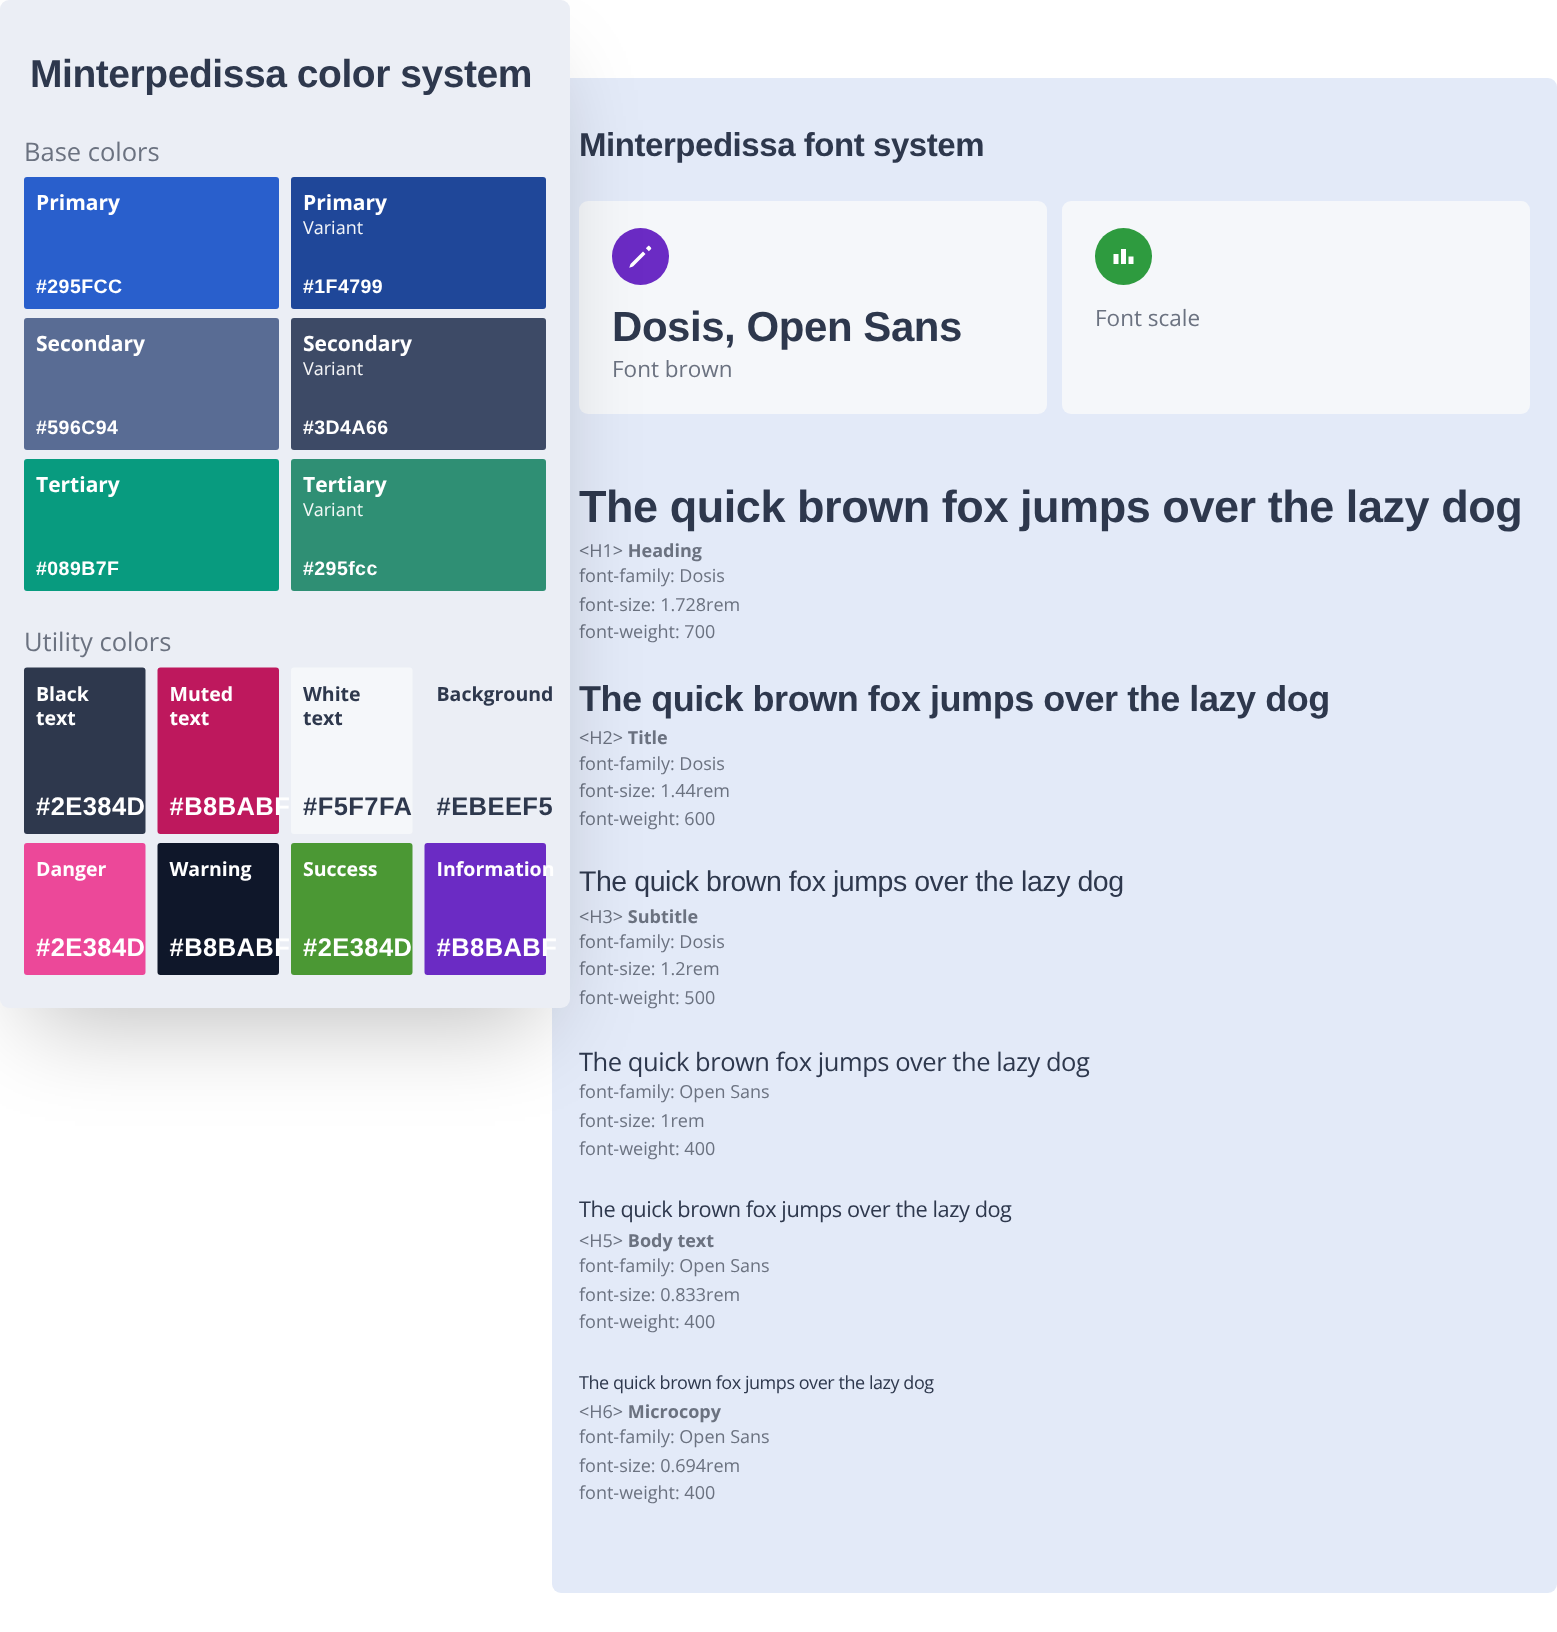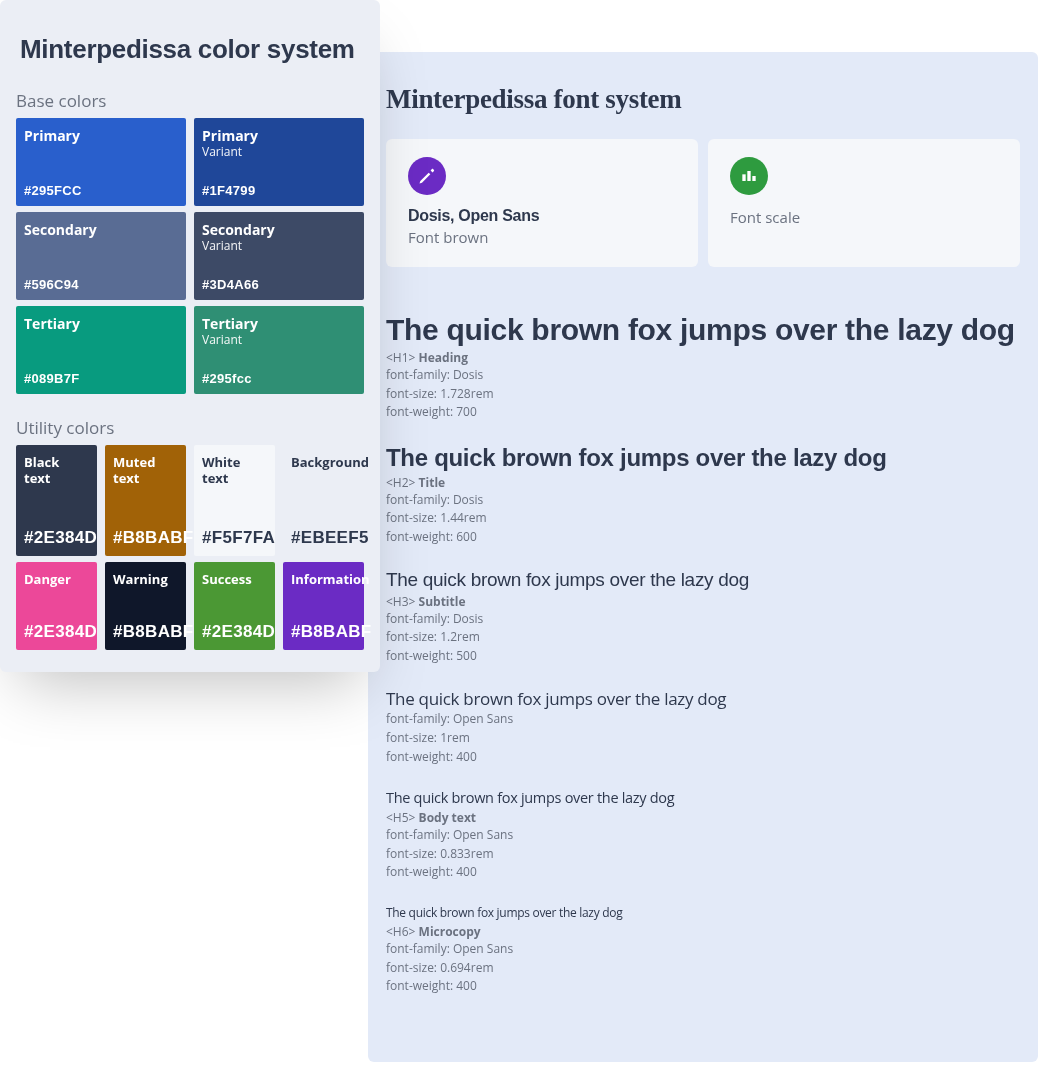--- a/index.html
+++ b/index.html
@@ -81,22 +81,21 @@
     flex: 1;
     background: #E3EAF8;
     border-radius: 6px;
     margin-top: 52px;
     margin-left: -12px;
     padding: 24px 18px 30px 18px;
     min-height: 1010px;
   }
   .font-panel .panel-title {
     margin: 8px 0 24px 0;
-    font-size: 27px;
-    font-family: Liberation Serif, serif;
+    font-size: 22px;
   }
   .card-row {
     display: flex;
     gap: 10px;
     margin-bottom: 46px;
   }
   .card {
     flex: 1;
     background: #F5F7FA;
     border-radius: 6px;
@@ -105,21 +104,21 @@
   .card-icon {
     width: 38px; height: 38px;
     border-radius: 50%;
     display: flex;
     align-items: center;
     justify-content: center;
     margin-bottom: 12px;
   }
   .card-title {
     font-family: "Segoe UI", sans-serif;
-    font-size: 16px;
+    font-size: 28px;
     font-weight: 700;
     color: #2E384D;
     letter-spacing: -0.3px;
   }
   .card-sub {
     font-size: 15px;
     color: #6b7280;
     margin-top: 2px;
   }
   .specimen { margin-bottom: 22px; }
@@ -202,21 +201,21 @@
         </div>
       </div>
 
     <div class="section-label" style="margin-top:22px">Utility colors</div>
     <div id="util-rows">
         <div class="swatch-row util-row">
           <div class="swatch" style="background: rgb(46, 56, 77);">
             <div class="name">Black text</div>
             <div class="hex">#2E384D</div>
           </div>
-          <div class="swatch" style="background: #a16207; gap: 24px;">
+          <div class="swatch" style="background: #be185d; gap: 24px;">
             <div class="name">Muted text</div>
             <div class="hex">#B8BABF</div>
           </div>
           <div class="swatch light" style="background: rgb(245, 247, 250);">
             <div class="name">White text</div>
             <div class="hex">#F5F7FA</div>
           </div>
           <div class="swatch light" style="background: rgb(235, 238, 245);">
             <div class="name">Background</div>
             <div class="hex">#EBEEF5</div>

